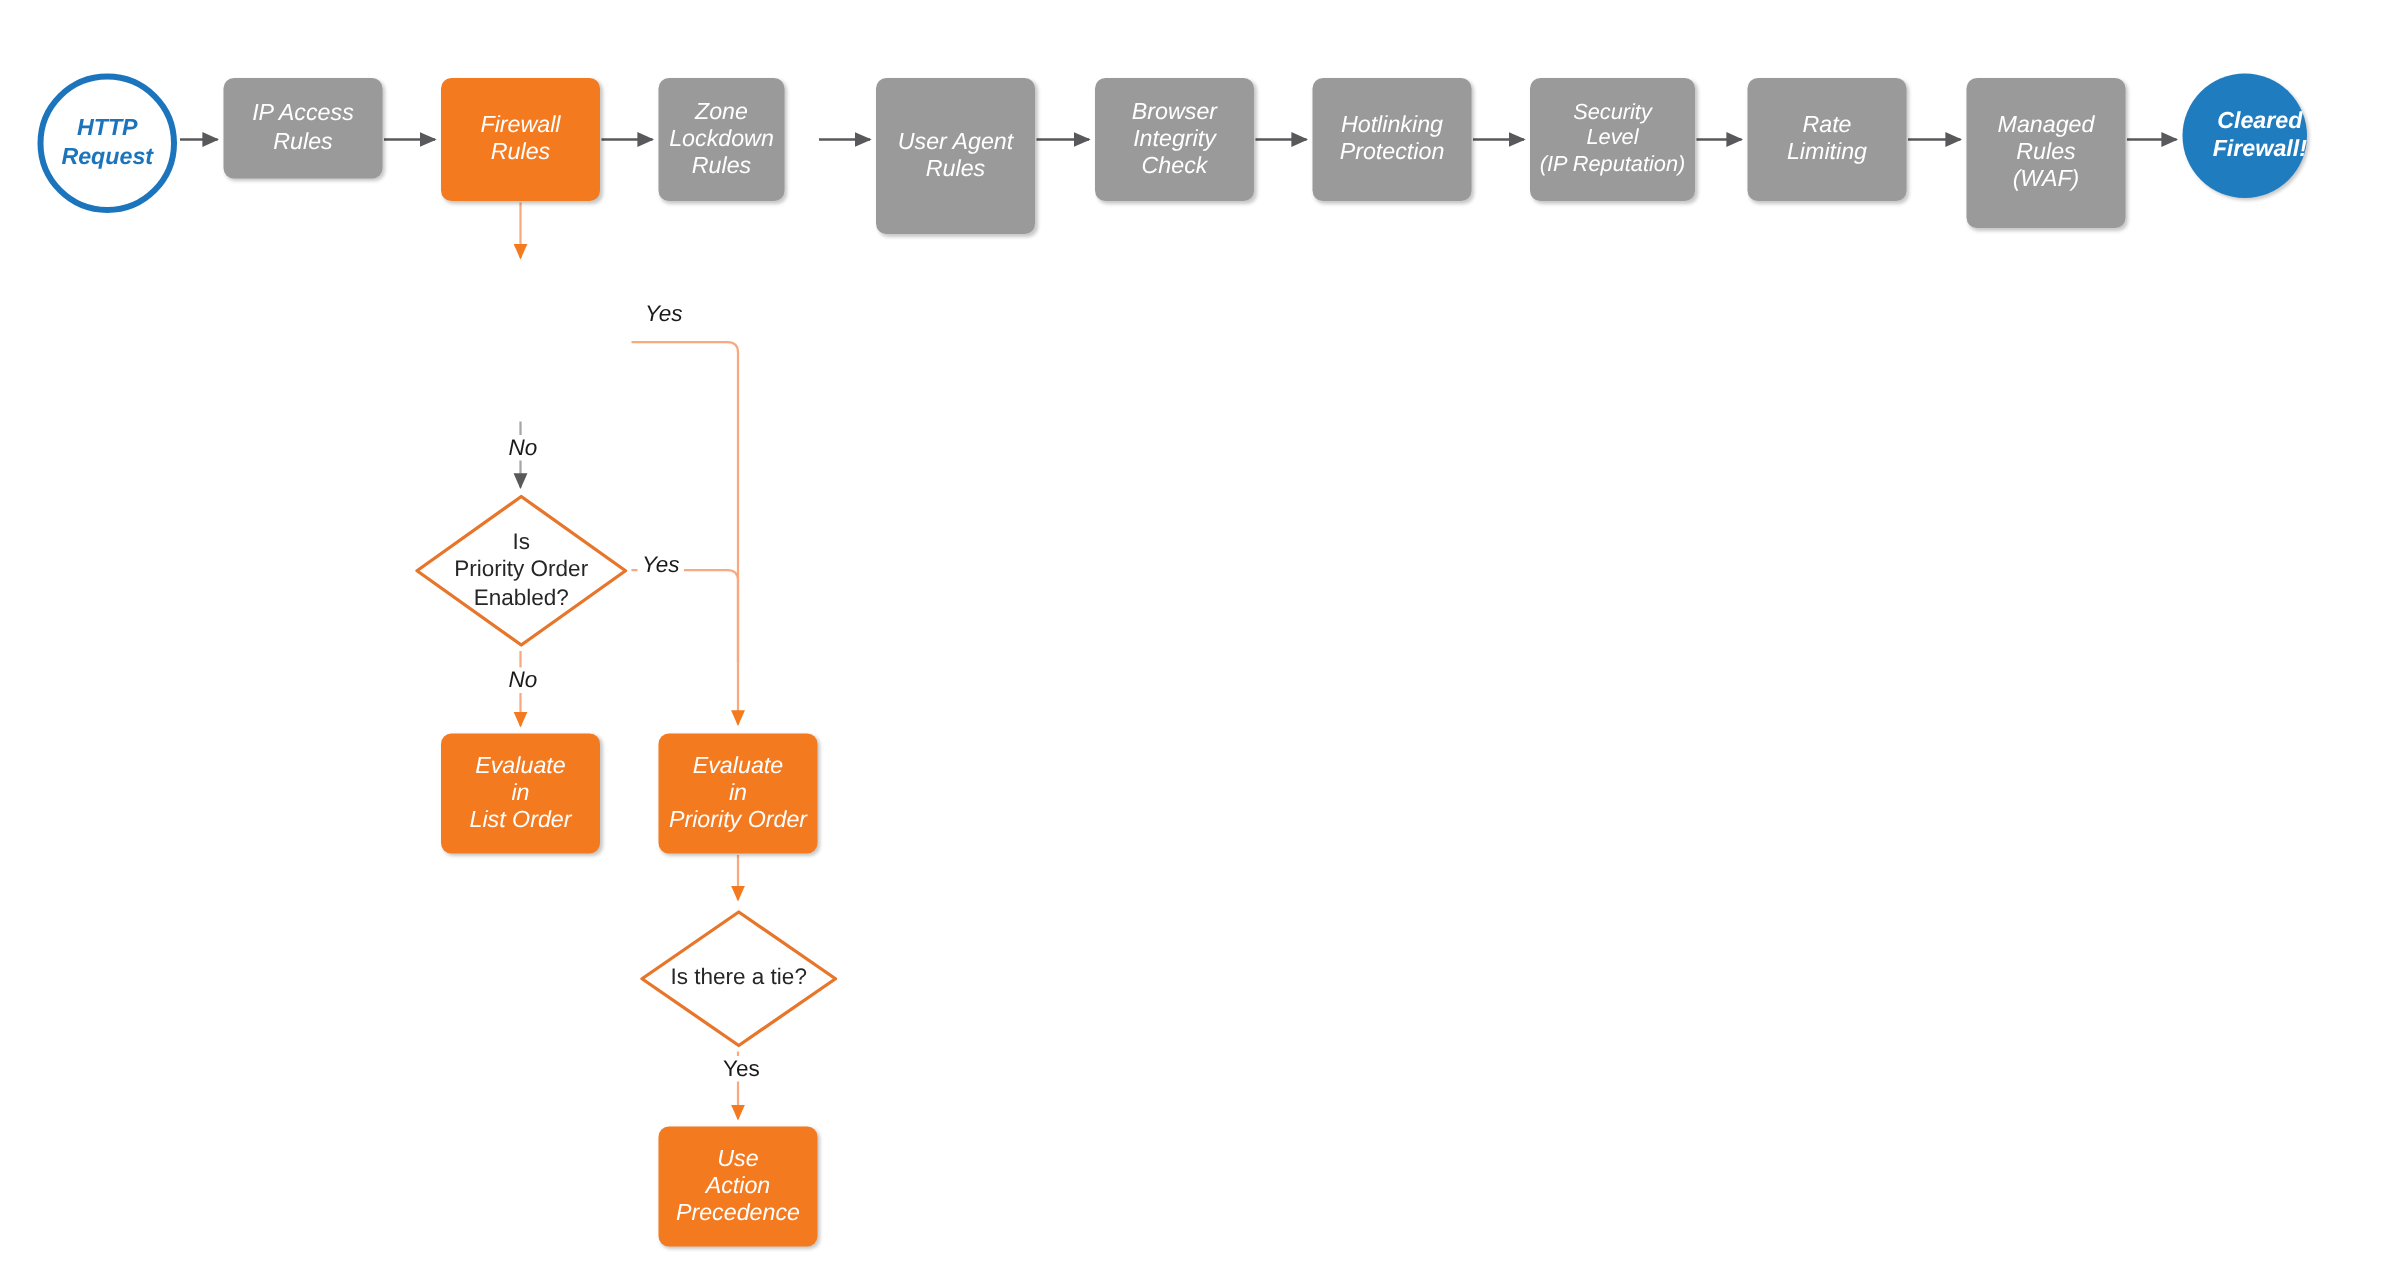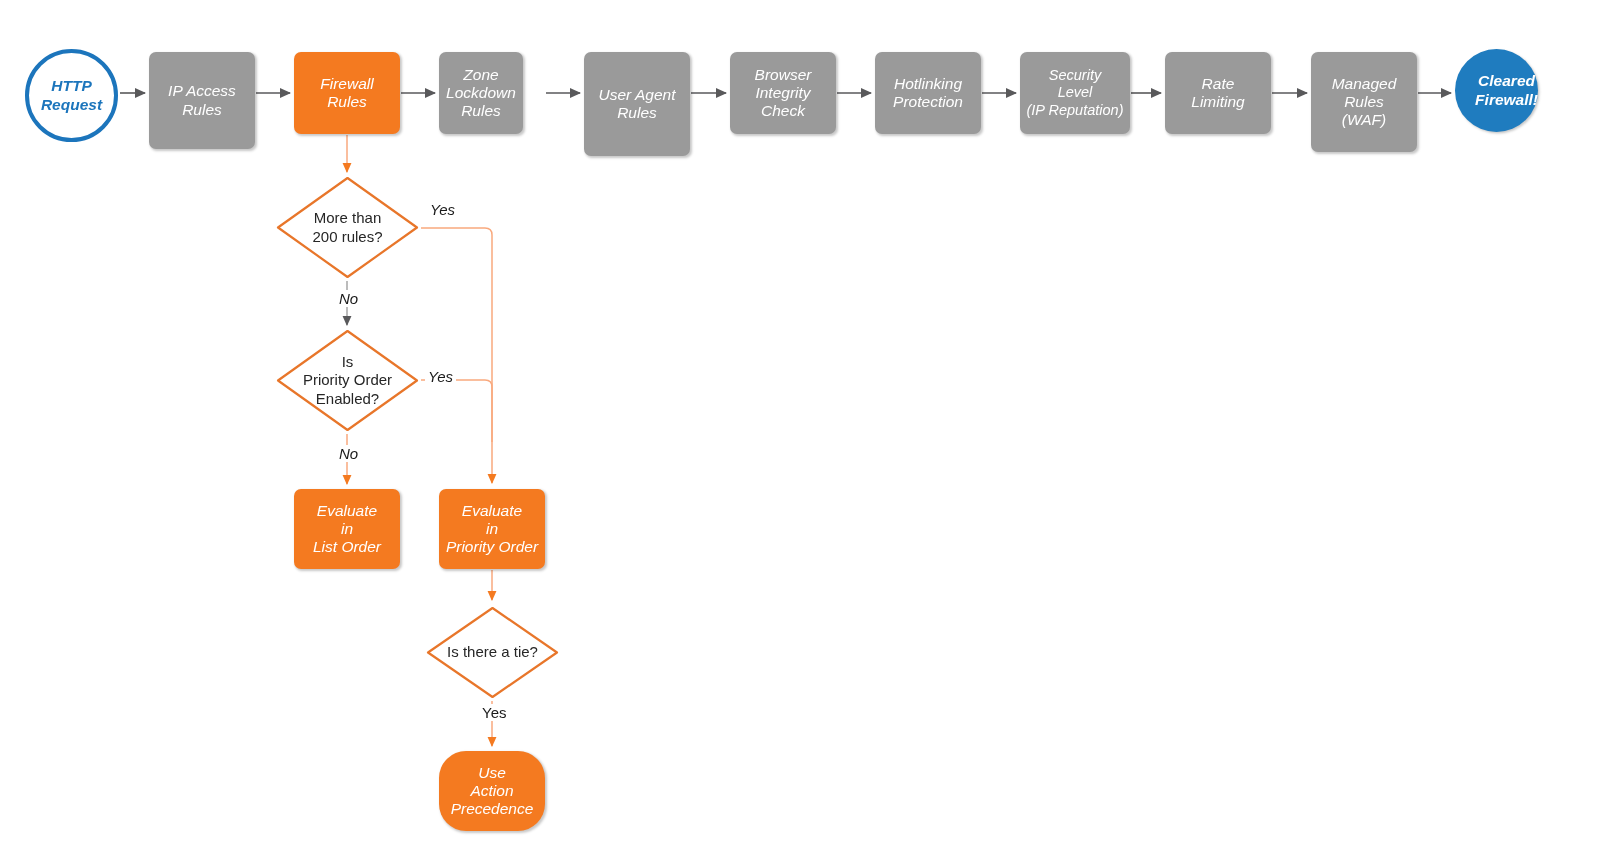--- a/index.html
+++ b/index.html
@@ -138,21 +138,21 @@
 
       <line x1="492" y1="679" x2="492" y2="724" stroke="#f9a97e" marker-end="url(#ah-orange)"></line>
     </g>
   </svg>
 
   <div class="node terminator outline" style="left:25px; top:27px; width:93px; height:93px;">
     <span>HTTP
 Request</span>
   </div>
 
-  <div class="node proc gray" style="left:149px; top:30px; width:106px; height:97px;align-items:center;">
+  <div class="node proc gray" style="left:149px; top:30px; width:106px; height:67px;align-items:center;">
     <span>IP Access
 Rules</span>
   </div>
 
   <div class="node proc orange" style="left:294px; top:30px; width:106px; height:82px;">
     <span>Firewall
 Rules</span>
   </div>
 
   <div class="node proc gray" style="left:439px; top:30px; width:84px; height:82px;">
@@ -192,27 +192,20 @@
     <span>Managed
 Rules
 (WAF)</span>
   </div>
 
   <div class="node terminator filled" style="left:1455px; top:27px; width:83px; height:83px;">
     <span>Cleared
 Firewall!</span>
   </div>
 
-  <div class="node decision" style="left:275px; top:153px; width:145px; height:105px;">
-    <svg class="dia-svg" viewBox="0 0 145 105" preserveAspectRatio="none">
-      <polygon points="72.5,3 142,52.5 72.5,102 3,52.5" fill="#ffffff" stroke="#e8762a" stroke-width="2.2" stroke-linejoin="round"></polygon>
-    </svg>
-    <span class="dia-label">More than
-200 rules?</span>
-  </div>
 
   <div class="node decision" style="left:275px; top:306px; width:145px; height:105px;">
     <svg class="dia-svg" viewBox="0 0 145 105" preserveAspectRatio="none">
       <polygon points="72.5,3 142,52.5 72.5,102 3,52.5" fill="#ffffff" stroke="#e8762a" stroke-width="2.2" stroke-linejoin="round"></polygon>
     </svg>
     <span class="dia-label">Is
 Priority Order
 Enabled?</span>
   </div>
 
@@ -228,21 +221,21 @@
 Priority Order</span>
   </div>
 
   <div class="node decision" style="left:425px; top:583px; width:135px; height:95px;">
     <svg class="dia-svg" viewBox="0 0 135 95" preserveAspectRatio="none">
       <polygon points="67.5,3 132,47.5 67.5,92 3,47.5" fill="#ffffff" stroke="#e8762a" stroke-width="2.2" stroke-linejoin="round"></polygon>
     </svg>
     <span class="dia-label">Is there a tie?</span>
   </div>
 
-  <div class="node proc orange" style="left:439px; top:729px; width:106px; height:80px;border-radius:27px;">
+  <div class="node proc orange" style="left:439px; top:729px; width:106px; height:80px;">
     <span>Use
 Action
 Precedence</span>
   </div>
 
   <div class="edge-label italic" style="left:427px; top:179px;">
     <span>Yes</span>
   </div>
 
   <div class="edge-label italic" style="left:336px; top:268px;">

